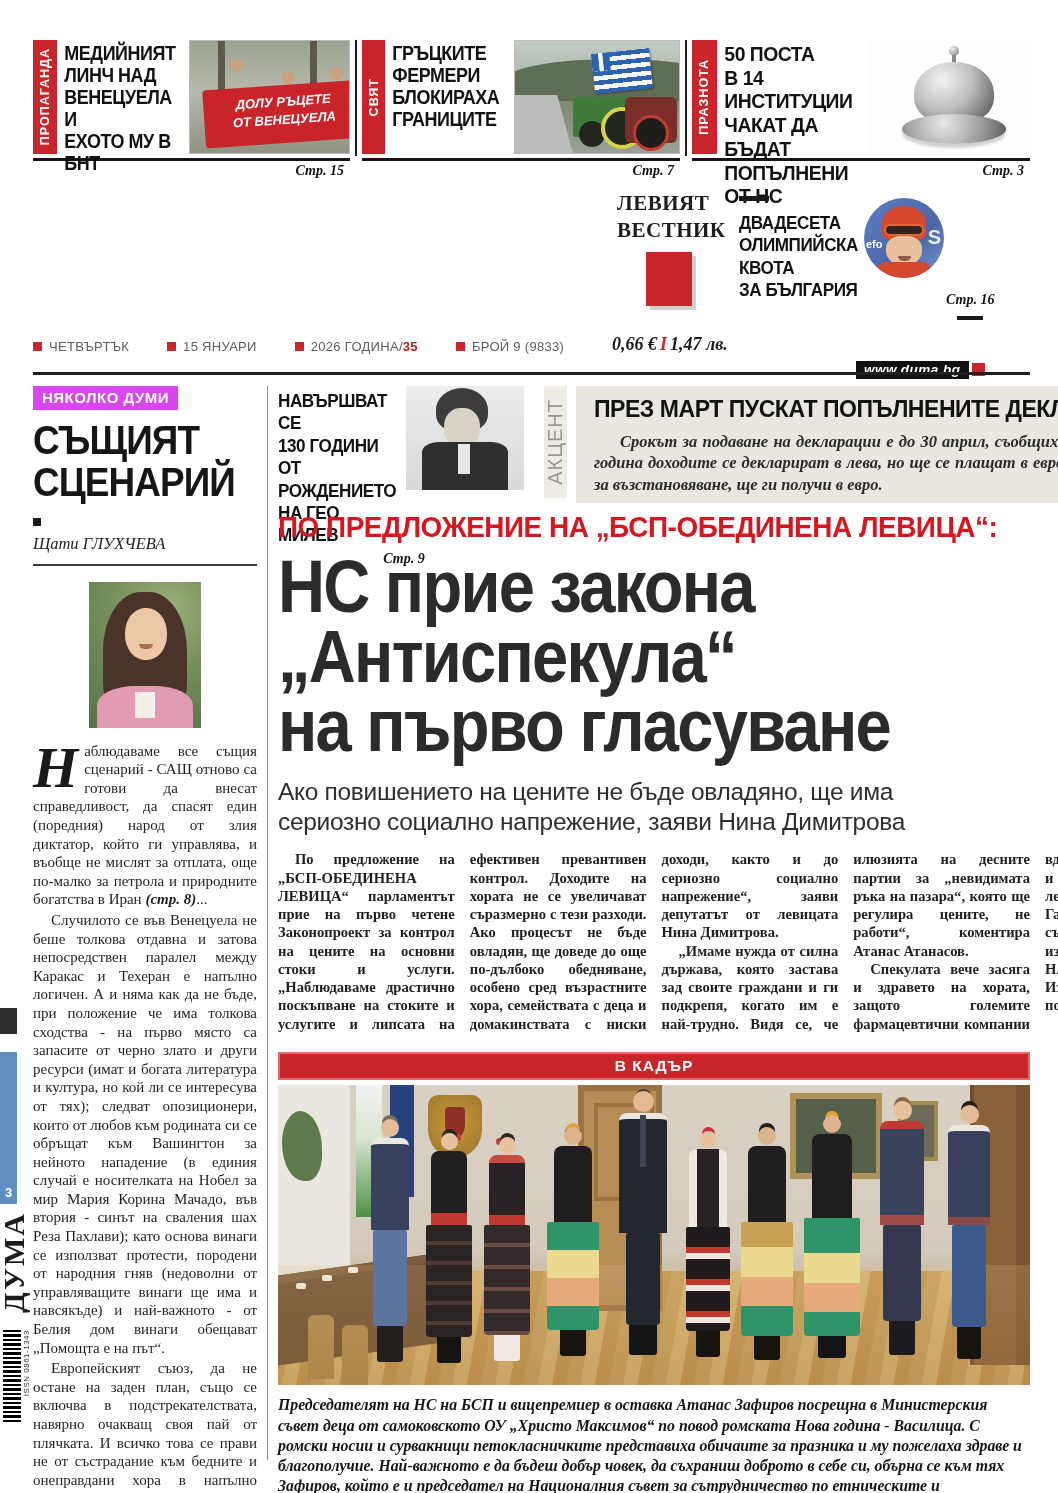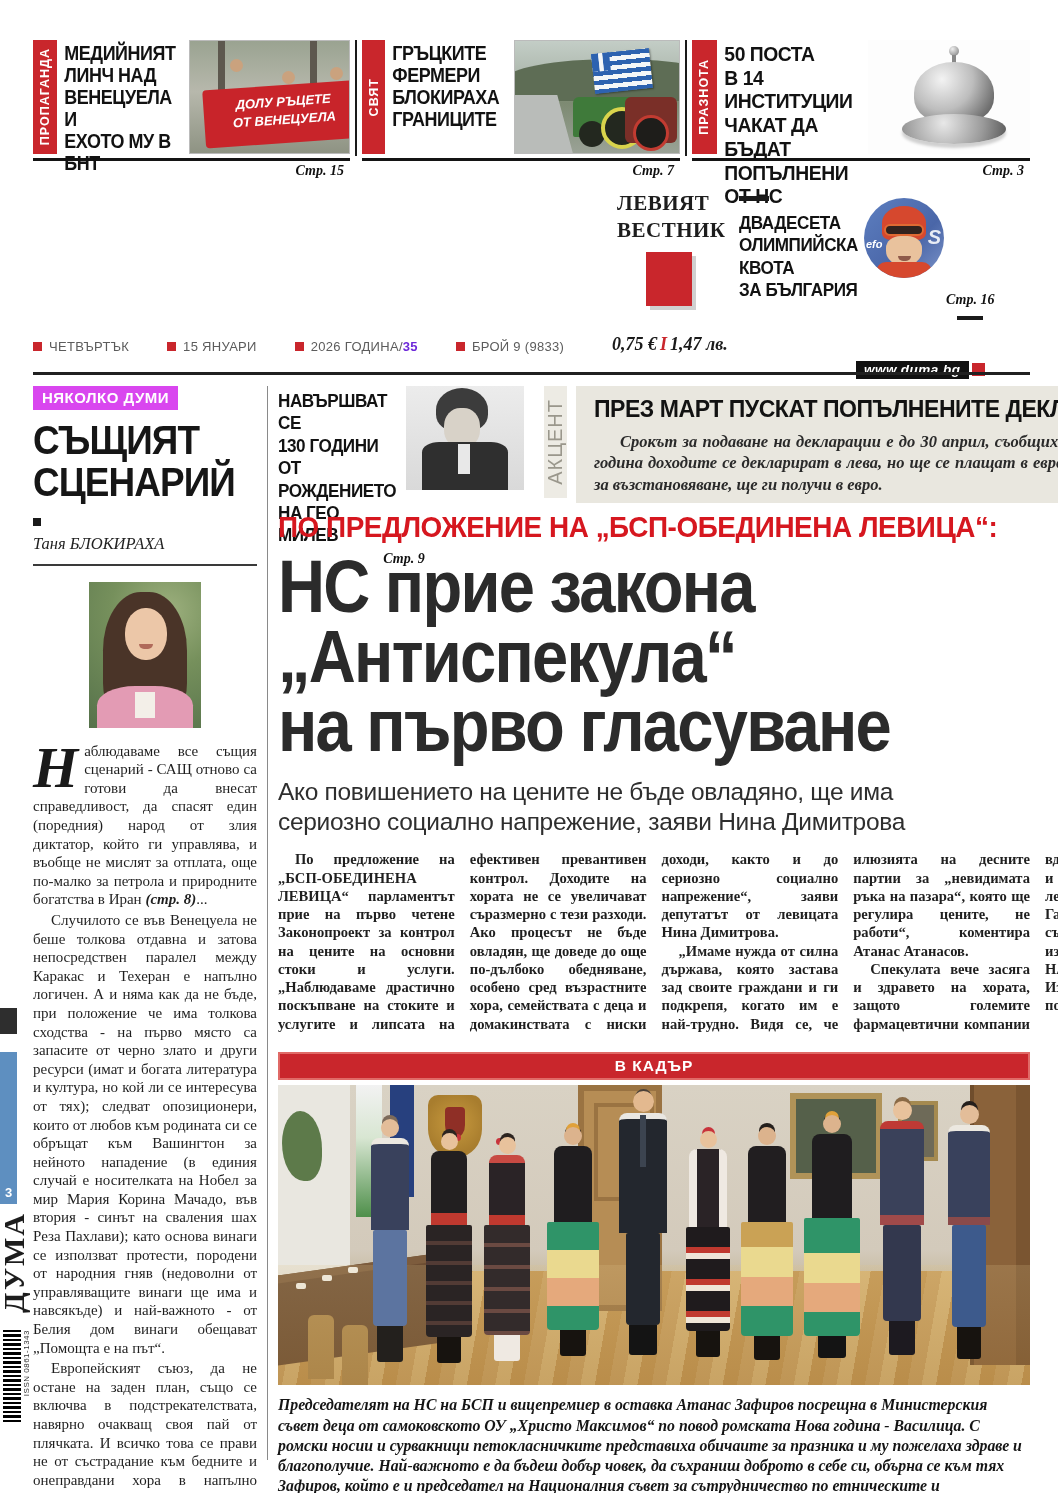--- a/index.html
+++ b/index.html
@@ -63,35 +63,35 @@
   .logo .reg { font-size:30px; letter-spacing:0; vertical-align:84px; text-shadow:none; color:#2a2a2a; }
   .tagline { position:absolute; left:617px; top:190px; font-family:"Liberation Serif", serif; font-size:21px;
              font-weight:bold; color:#1d1d1d; line-height:1.3; white-space:pre-line; letter-spacing:.5px; }
   .red-square { position:absolute; left:646px; top:252px; width:46px; height:54px; background:#c9262c;
                 box-shadow:4px 4px 0 rgba(150,150,150,.45); }
   .mh-dash1 { position:absolute; left:739px; top:196px; width:30px; height:5px; background:#1a1a1a; }
   .mh-dash2 { position:absolute; left:957px; top:316px; width:26px; height:4px; background:#1a1a1a; }
   .side-teaser-head { position:absolute; left:739px; top:212px; width:150px; font-weight:bold; font-size:19px;
       line-height:1.18; color:#121212; white-space:pre-line; letter-spacing:-0.5px; transform:scaleX(.9); transform-origin:left top; }
   .skier { position:absolute; left:864px; top:198px; width:80px; height:80px; border-radius:50%; overflow:hidden;
-           background:linear-gradient(135deg,#5d7fc0 0%,#4a66a8 60%,#7d95c9 100%);font-style:italic; }
+           background:linear-gradient(135deg,#5d7fc0 0%,#4a66a8 60%,#7d95c9 100%); }
   .skier .brand { position:absolute; left:2px; top:40px; color:#fff; font-weight:bold; font-size:11px; }
   .skier .brand2 { position:absolute; right:3px; top:28px; color:#e9edf5; font-weight:bold; font-size:20px; }
   .skier .helmet { position:absolute; left:18px; top:8px; width:44px; height:34px; background:#d6482e; border-radius:50% 50% 20% 20%; }
   .skier .goggles { position:absolute; left:20px; top:26px; width:40px; height:12px; background:#33231e; border:2px solid #e06a33; border-radius:6px; }
   .skier .face { position:absolute; left:22px; top:38px; width:36px; height:30px; background:#e9c29d; border-radius:40% 40% 50% 50%; }
   .skier .mouth { position:absolute; left:34px; top:58px; width:13px; height:5px; background:#8f5a4a; border-radius:0 0 8px 8px; }
   .skier .collar { position:absolute; left:12px; top:64px; width:56px; height:18px; background:#d6482e; border-radius:10px 10px 0 0; }
   .skier-page { position:absolute; left:946px; top:292px; }
 
   
   .dateline { position:absolute; left:33px; top:339px; display:flex; gap:0; font-size:13px; color:#5c5c5c; letter-spacing:.3px; }
   .dl-item { display:flex; align-items:center; margin-right:38px; }
   .dl-item .sq { width:9px; height:9px; background:#c9262c; margin-right:7px; }
-  .dl-red { color:#6d28d9; font-weight:bold;text-align:right; }
+  .dl-red { color:#b91c1c; font-weight:bold;text-align:right; }
   .price { position:absolute; left:612px; top:334px; font-family:"Liberation Serif", serif; font-style:italic;
            font-weight:bold; font-size:18px; color:#1a1a1a; }
   .price .sep { color:#c9262c; padding:0 3px; }
   .site-strip { position:absolute; left:856px; top:352px; height:35px; display:flex; align-items:center; }
   .site-strip .bar { background:#111; color:#fff; font-weight:bold; font-size:13.5px; letter-spacing:.5px;
                      padding:1px 8px 2px 8px; font-style:italic; }
   .site-strip .sq { width:13px; height:13px; background:#c9262c; margin-left:3px; }
   .mh-rule { position:absolute; left:33px; top:372px; width:997px; border-top:3px solid #202020; }
 
   
@@ -305,33 +305,33 @@
     <div class="dl-item">
         <span class="sq"></span>
         <span>2026 ГОДИНА/</span>
         <span class="dl-red">35</span>
       </div>
     <div class="dl-item">
         <span class="sq"></span>
         <span>БРОЙ 9 (9833)</span>
       </div>
   </div>
-  <div class="price"><span>0,75 €</span><span class="sep">I</span><span>1,47 лв.</span></div>
+  <div class="price"><span>0,66 €</span><span class="sep">I</span><span>1,47 лв.</span></div>
   <div class="site-strip">
     <span class="bar">www.duma.bg</span>
     <span class="sq"></span>
   </div>
   <div class="mh-rule"></div>
 
   <div class="leftcol">
     <div class="rubric">НЯКОЛКО ДУМИ</div>
     <div class="op-title">СЪЩИЯТ
 СЦЕНАРИЙ</div>
     <div class="op-bullet"></div>
-    <div class="op-author">Таня БЛОКИРАХА</div>
+    <div class="op-author">Щати ГЛУХЧЕВА</div>
     <div class="op-rule"></div>
 
     <div class="op-photo">
       <div class="hair"></div>
       <div class="face"></div>
       <div class="smile"></div>
       <div class="jacket"></div>
       <div class="collar"></div>
     </div>
 

